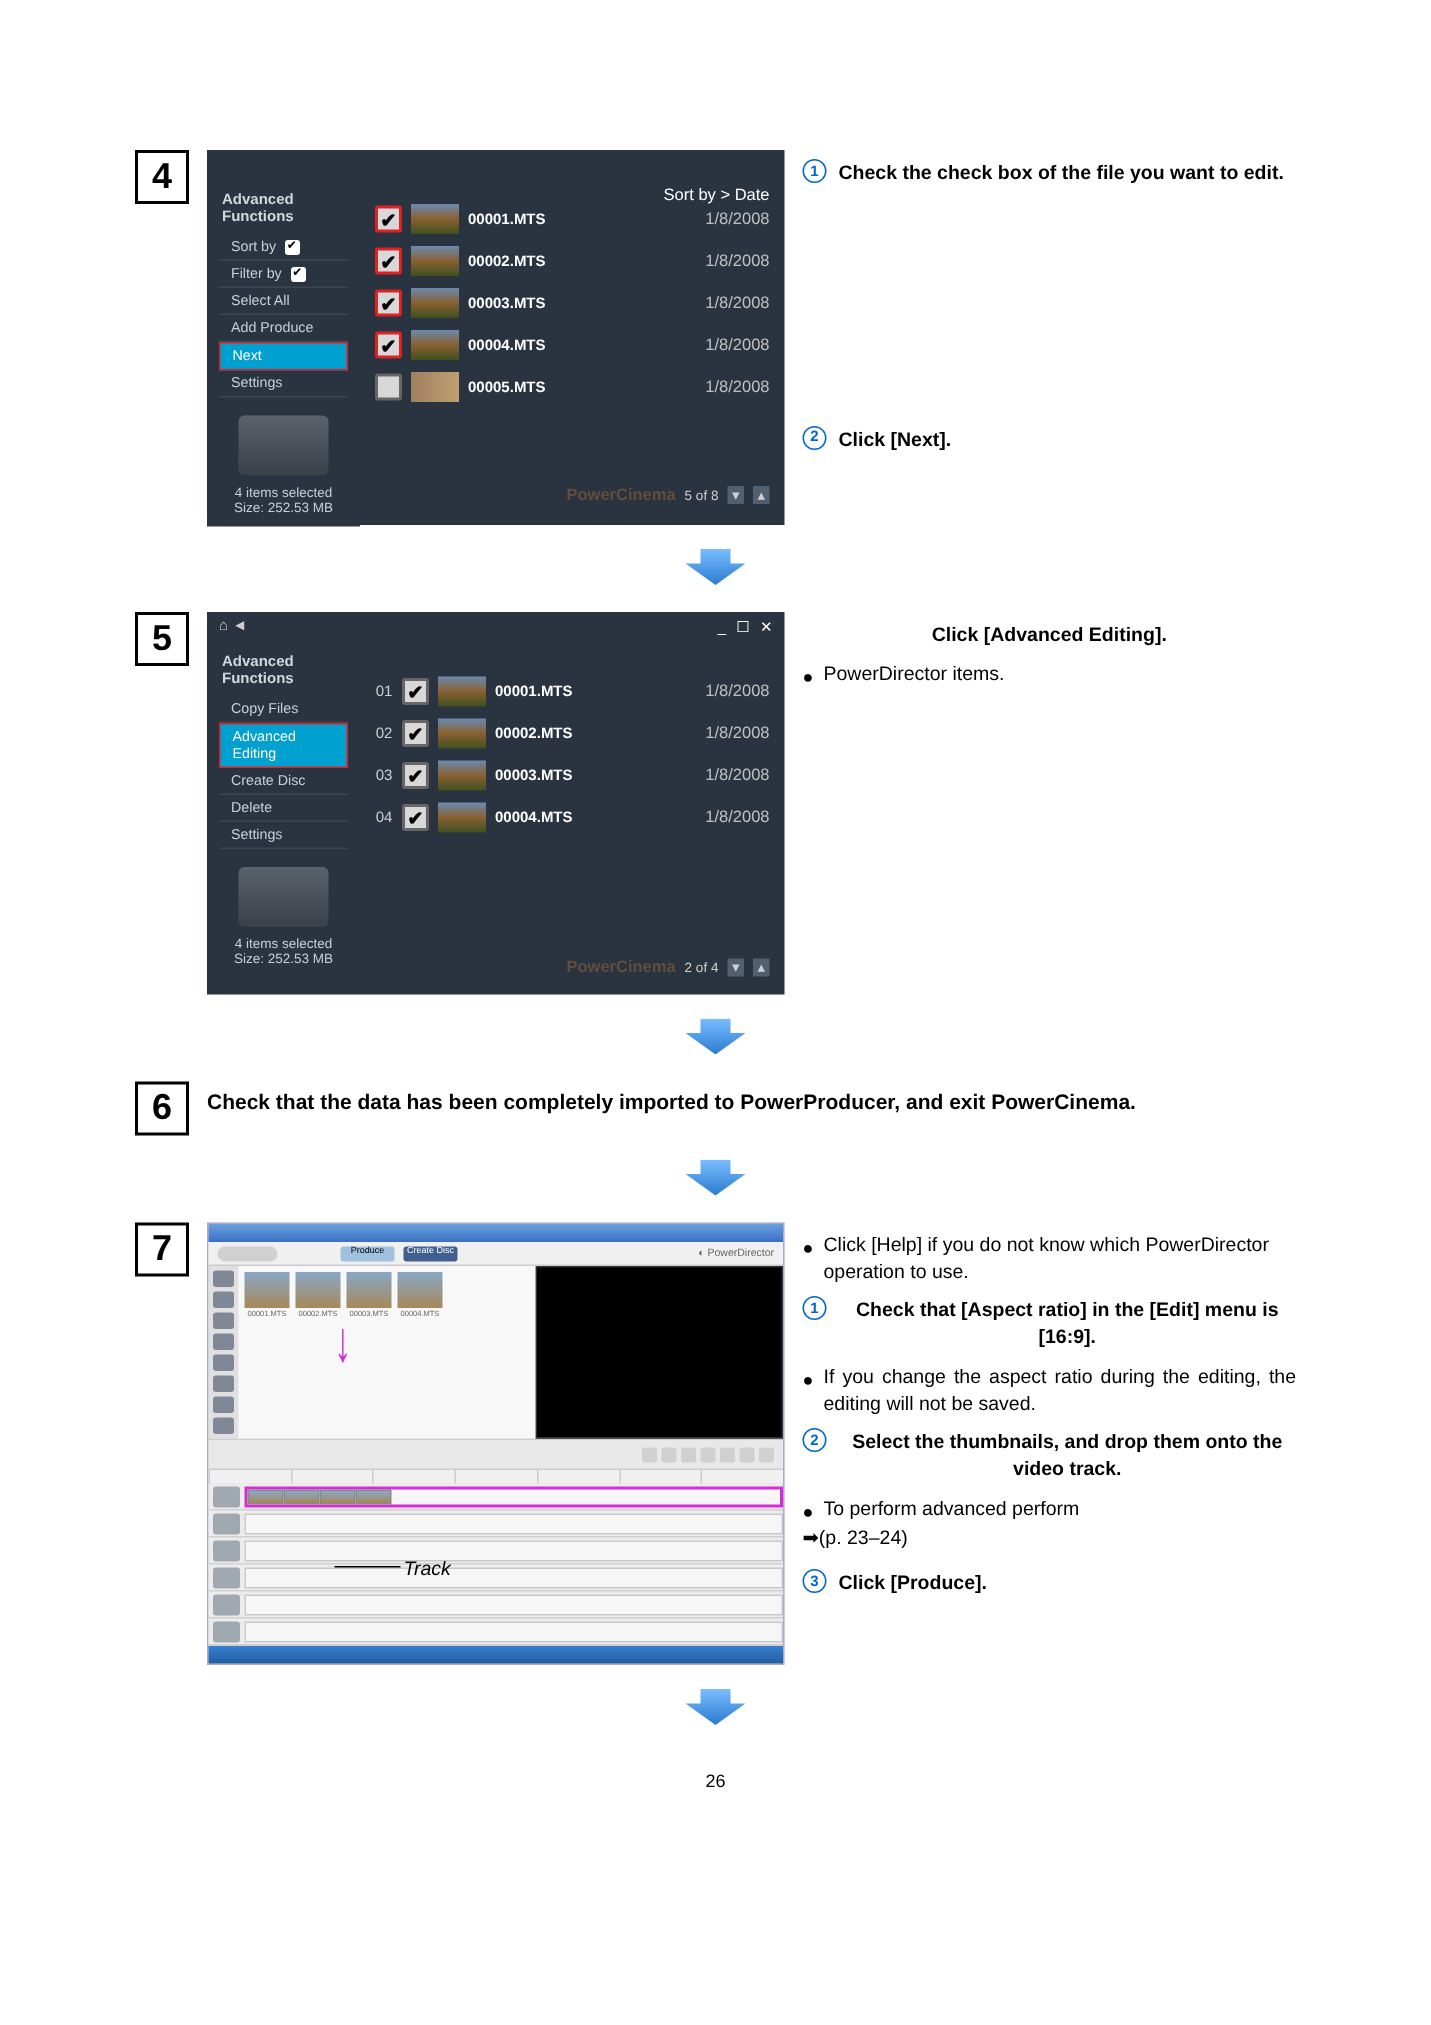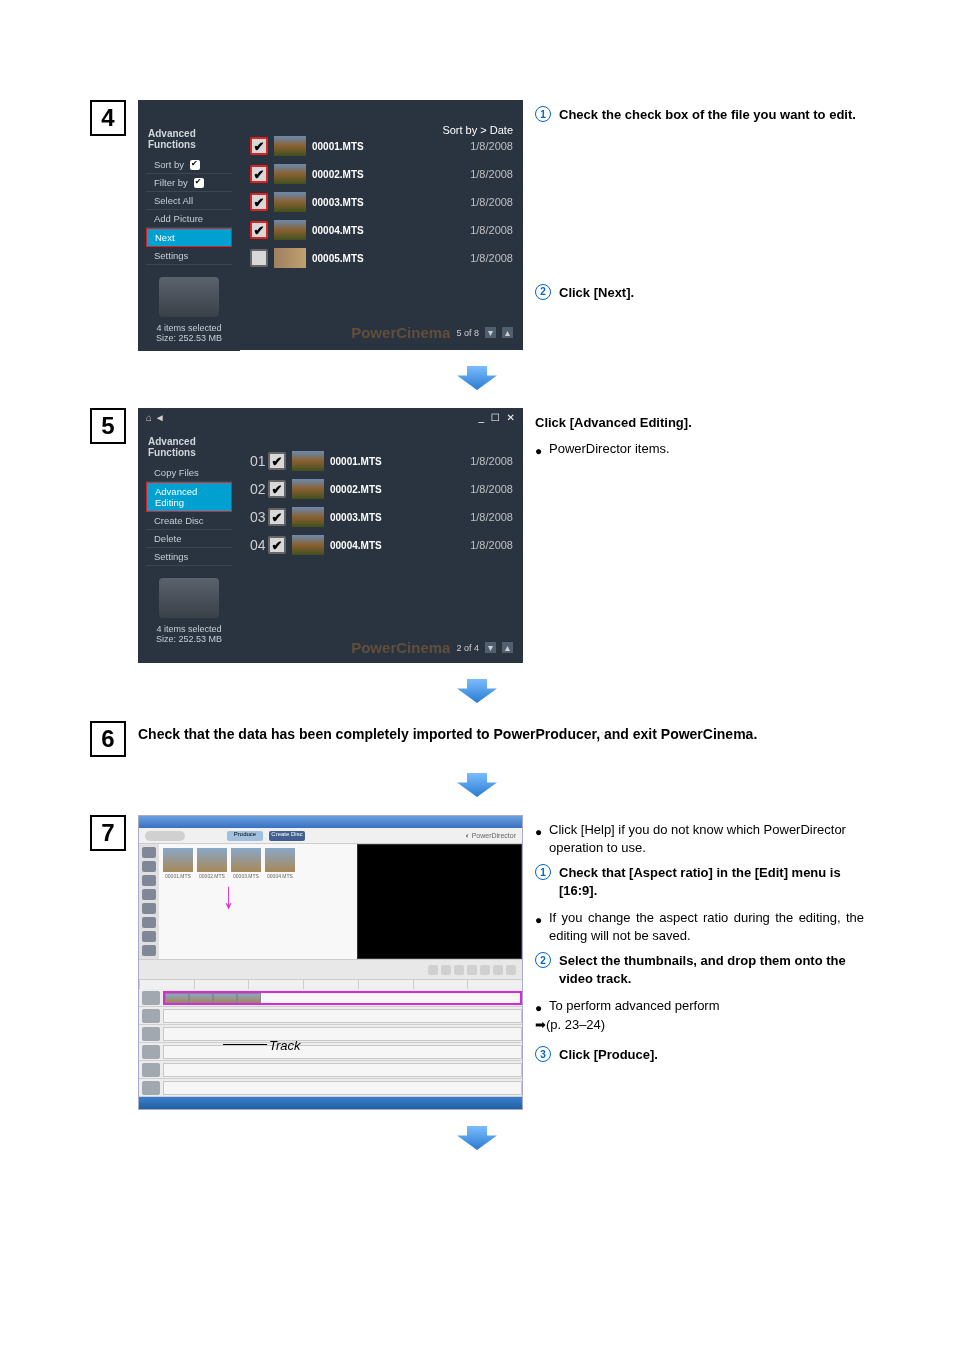--- a/index.html
+++ b/index.html
@@ -21,30 +21,30 @@
   .ss-camcorder { width: 60px; height: 40px; margin: 12px auto 4px auto; background: linear-gradient(#5a626c, #3a4048); border-radius: 4px; position: relative; }
   .ss-status { text-align: center; font-size: 9px; padding: 2px 4px 8px 4px; color: #c5d0d6; }
   .ss-body { margin-left: 102px; padding-top: 24px; min-height: 210px; }
   .ss-row { display: flex; align-items: center; gap: 6px; padding: 4px 10px; }
   .ss-chk { width: 18px; height: 18px; border: 2px solid #d22; background: #d8d8d8; display: flex; align-items: center; justify-content: center; font-weight: bold; color: #000; font-size: 13px; border-radius: 2px; }
   .ss-chk.nored { border-color: #666; }
   .ss-thumb { width: 32px; height: 20px; background: linear-gradient(#6a8ab0, #8a6030 50%, #405020); }
   .ss-thumb2 { width: 32px; height: 20px; background: linear-gradient(90deg, #a08060, #c0a070); }
   .ss-fname { flex: 1; font-weight: bold; color: #fff; font-size: 10px; }
   .ss-date { color: #c0c0c0; font-size: 11px; margin-left: 28px; }
-  .ss-idx { font-size: 14px; width: 12px; text-align: center; }
+  .ss-idx { font-size: 10px; width: 12px; text-align: center; }
   .ss-footer { display: flex; justify-content: flex-end; align-items: center; padding: 6px 10px; gap: 6px; }
-  .ss-watermark { color: #7a5a38; font-size: 15px; font-weight: bold; opacity: 0.7; }
+  .ss-watermark { color: #7a5a38; font-size: 11px; font-weight: bold; opacity: 0.7; }
   .ss-pager { font-size: 9px; }
   .ss-winctl { position: absolute; right: 6px; top: 4px; font-size: 10px; letter-spacing: 2px; color: #fff; }
   .right-notes { flex: 1; padding-top: 6px; }
   .note-line { display: flex; gap: 8px; margin-bottom: 10px; align-items: flex-start; }
   .circ { width: 16px; height: 16px; border: 1.2px solid #0066cc; color: #0066cc; border-radius: 50%; display: flex; align-items: center; justify-content: center; font-size: 10px; font-weight: bold; flex-shrink: 0; }
   .note-text { font-size: 13px; line-height: 1.35; }
-  .bold { font-weight: bold; }
+  .bold { font-weight: bold; text-align: center; }
   .arrow-down { width: 40px; height: 24px; margin: 12px auto 18px auto; background: linear-gradient(#7abdff, #2a7bd0); clip-path: polygon(25% 0, 75% 0, 75% 40%, 100% 40%, 50% 100%, 0 40%, 25% 40%); }
   .arrow-container { text-align: center; }
   .step6-text { font-size: 14px; font-weight: bold; line-height: 1.4; padding-top: 4px; }
   .pd-shot { width: 385px; background: #e6e6e6; border: 1px solid #aac; position: relative; flex-shrink: 0; }
   .pd-titlebar { height: 12px; background: linear-gradient(#6aa0e0, #3a70c0); }
   .pd-topbar { height: 16px; background: #f0f0f0; border-bottom: 1px solid #ccc; display: flex; align-items: center; padding: 0 6px; gap: 6px; font-size: 7px; }
   .pd-mode { width: 40px; height: 10px; background: #d0d0d0; border-radius: 5px; }
   .pd-tab { width: 36px; height: 10px; background: #a0c0e0; border-radius: 2px; font-size: 6px; text-align: center; }
   .pd-tab.dark { background: #406090; color: #fff; }
   .pd-logo { margin-left: auto; font-size: 7px; color: #666; }
@@ -97,21 +97,21 @@
                 <span class="ss-checkmark-small"></span>
               </span>
             </li>
           <li>
               <span class="ss-sortrow">
                 <span>Filter by</span>
                 <span class="ss-checkmark-small"></span>
               </span>
             </li>
           <li>Select All</li>
-          <li>Add Picture</li>
+          <li>Add Produce</li>
           <li class="hl">Next</li>
           <li>Settings</li>
         </ul>
         <div class="ss-camcorder"></div>
         <div class="ss-status">
           <div>4 items selected</div>
           <div>Size: 252.53 MB</div>
         </div>
       </div>
       <div class="ss-body">
@@ -379,13 +379,14 @@
         <span class="circ">3</span>
         <span class="note-text bold">Click [Produce].</span>
       </div>
     </div>
   </div>
 
   <div class="arrow-container">
       <div class="arrow-down"></div>
     </div>
 
+  <div class="page-num">26</div>
 </div>
 
 </body></html>

